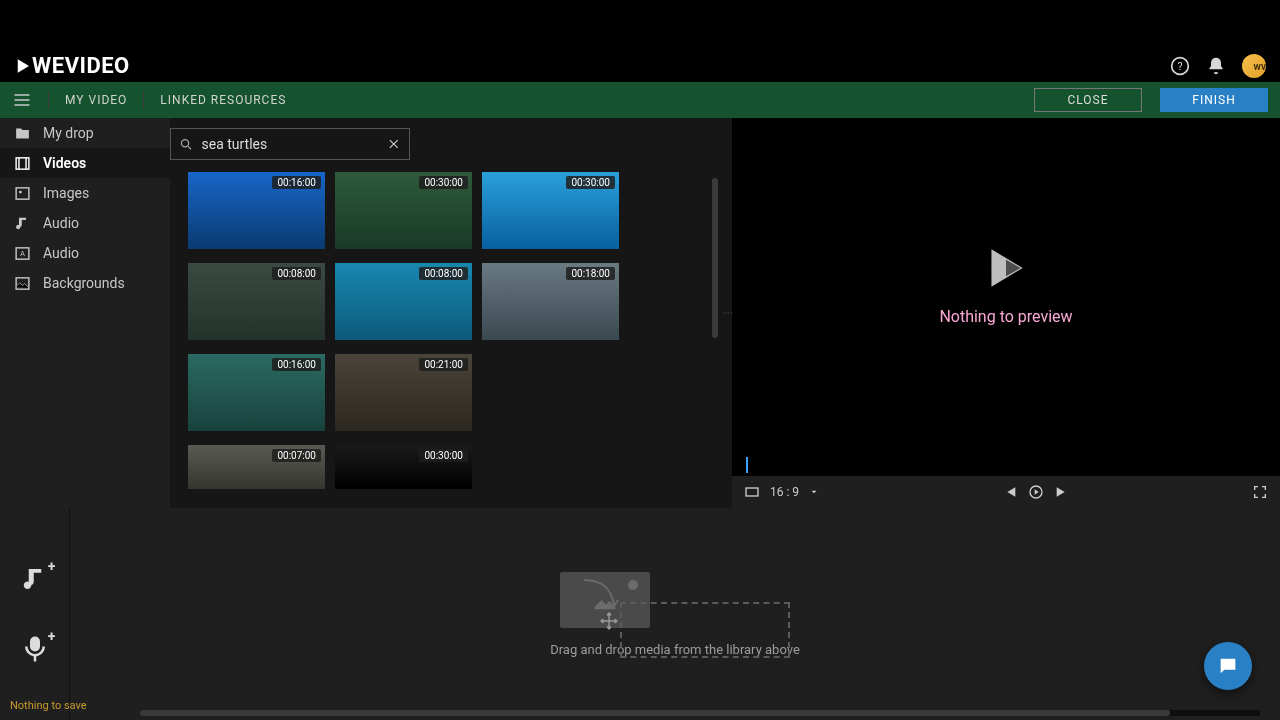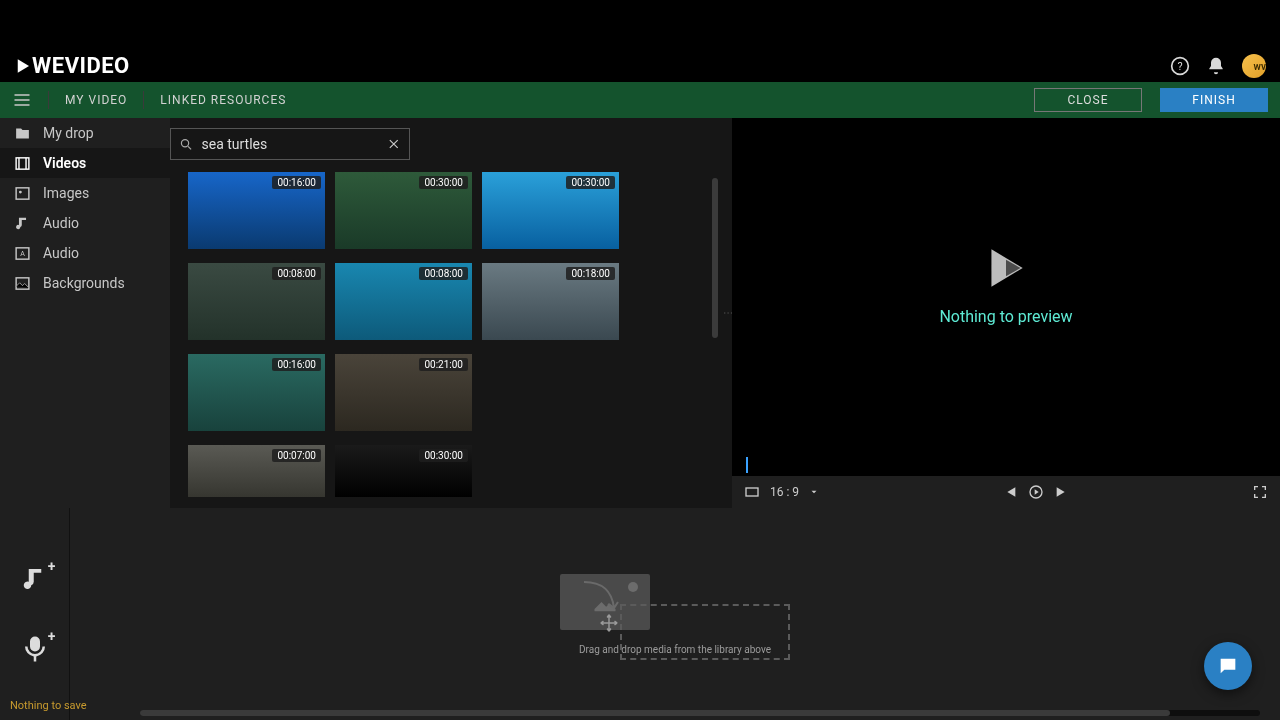--- a/index.html
+++ b/index.html
@@ -30,32 +30,32 @@
 .searchbox input{flex:1;background:transparent;border:none;outline:none;color:#ddd;font-size:14px}
 .searchbox .clear{width:14px;height:14px;color:#ccc;cursor:pointer}
 .grid-wrap{flex:1;overflow:hidden;position:relative;padding:6px 26px 0 18px}
 .grid{display:grid;grid-template-columns:repeat(3,137px);gap:14px 10px}
 .clip{position:relative;width:137px;height:77px;background:#223b52;cursor:pointer;overflow:hidden}
 .clip .dur{position:absolute;top:4px;right:4px;background:rgba(30,30,30,.85);color:#fff;font-size:10px;padding:1px 5px;border-radius:2px}
 .scrolltrack{position:absolute;top:12px;right:6px;width:6px;height:160px;background:#3b3b3b;border-radius:3px}
 .vsplit{width:8px;background:#161616;display:flex;align-items:center;justify-content:center;cursor:ew-resize}
 .vsplit .dots{color:#555;font-size:10px;writing-mode:vertical-rl}
 .preview{width:548px;background:#000;display:flex;flex-direction:column}
-.pvbody{flex:1;display:flex;flex-direction:column;align-items:center;justify-content:center;gap:14px;color:#5eead4}
+.pvbody{flex:1;display:flex;flex-direction:column;align-items:center;justify-content:center;gap:14px;color:#f9a8d4}
 .play-logo{width:50px;height:50px}
 .pvbar{height:25px;display:flex;align-items:center;position:relative}
 .pvbar .tick{position:absolute;left:14px;bottom:3px;width:2px;height:16px;background:#3aa2ff}
 .pvctrl{height:32px;background:#1f1f1f;display:flex;align-items:center;padding:0 12px;gap:10px;font-size:12px;color:#ccc}
 .pvctrl .ic{width:16px;height:16px;cursor:pointer}
 .pvctrl .spacer{flex:1}
 .bottom{height:212px;background:#1f1f1f;display:flex;position:relative}
 .trackicons{width:70px;border-right:1px solid #111;display:flex;flex-direction:column;align-items:center;justify-content:center;gap:40px}
 .trackicons .tic{width:30px;height:30px;color:#dcdcdc;cursor:pointer;position:relative}
 .trackicons .plus{position:absolute;top:-6px;right:-6px;font-size:14px;font-weight:bold;color:#dcdcdc}
-.timeline{flex:1;display:flex;flex-direction:column;align-items:center;justify-content:center;gap:14px;color:#9c9c9c;font-size:10px}
+.timeline{flex:1;display:flex;flex-direction:column;align-items:center;justify-content:center;gap:14px;color:#9c9c9c;font-size:13px}
 .drophint{display:flex;align-items:flex-end}
 .mock-thumb{width:90px;height:56px;background:#4a4a4a;border-radius:2px;position:relative;display:flex;align-items:center;justify-content:center}
 .mock-thumb::after{content:"";position:absolute;top:8px;right:12px;width:10px;height:10px;border-radius:50%;background:#6c6c6c}
 .mock-thumb svg{width:28px;height:28px;color:#6c6c6c}
 .dashed{width:170px;height:56px;border:2px dashed #5b5b5b;margin-left:-30px;margin-bottom:-30px;position:relative}
 .move-cur{position:absolute;left:-24px;top:6px;width:22px;height:22px;color:#9a9a9a}
 .arrow{position:absolute;left:-42px;top:-28px;width:44px;height:40px}
 .status{position:absolute;left:10px;bottom:8px;font-size:11px;color:#c79a2e}
 .chat-fab{position:absolute;right:28px;bottom:30px;width:48px;height:48px;border-radius:50%;background:#2a80c4;display:flex;align-items:center;justify-content:center;cursor:pointer;box-shadow:0 4px 12px rgba(0,0,0,.5)}
 .chat-fab svg{width:22px;height:22px;color:#fff}
@@ -67,21 +67,21 @@
 .c3{background:linear-gradient(#2aa0d9,#0860a0)}
 .c4{background:linear-gradient(#3a4a42,#23322a)}
 .c5{background:linear-gradient(#0a3d8a,#04265a)}
 .c6{background:linear-gradient(#1987b0,#0d5a7a)}
 .c7{background:linear-gradient(#6a7a82,#3a4850)}
 .c8{background:linear-gradient(#2a6a62,#18423c)}
 .c9{background:linear-gradient(#4a443a,#2c2820)}
 .c10{background:linear-gradient(#5a5a54,#363630)}
 .c11{background:linear-gradient(#1a3a5a,#0a2038)}
 .c12{background:linear-gradient(#1a1a1a,#000)}
-.row4 .clip{height:52px}
+.row4 .clip{height:44px}
 </style>
 </head>
 <body>
 
 <div class="topblack">
   <div class="logo">
     <svg viewBox="0 0 24 24">
         <path fill="#fff" d="M5 3l15 9-15 9z"></path>
       </svg>
     <span class="wordmark">WEVIDEO</span>

